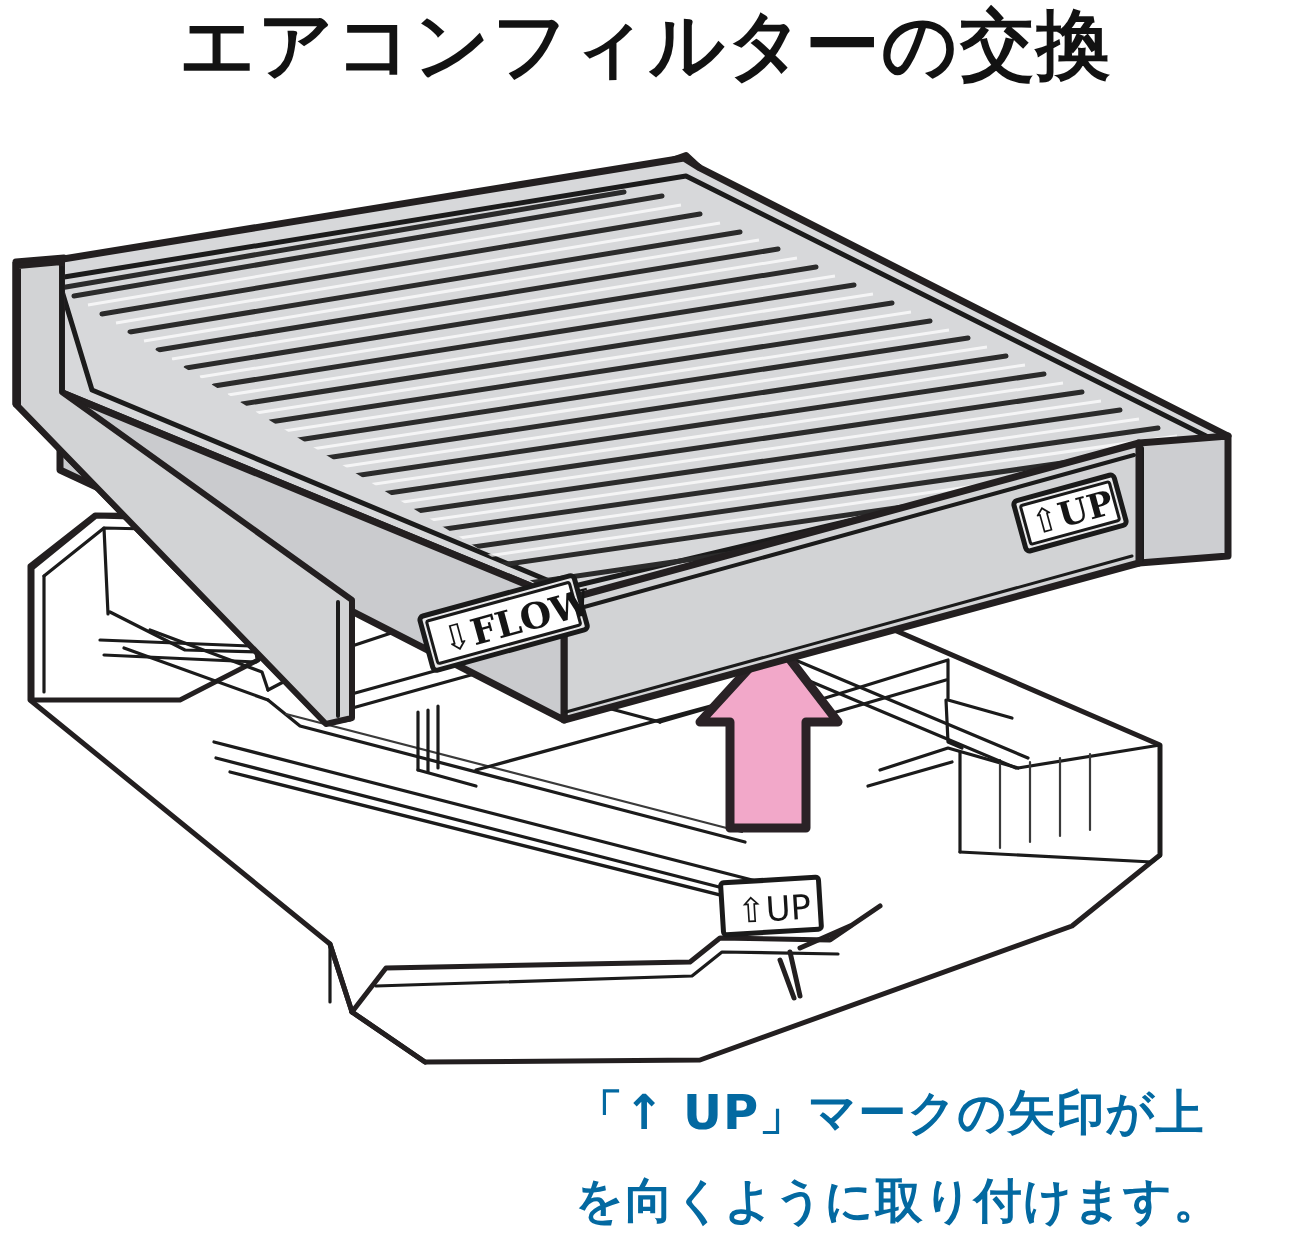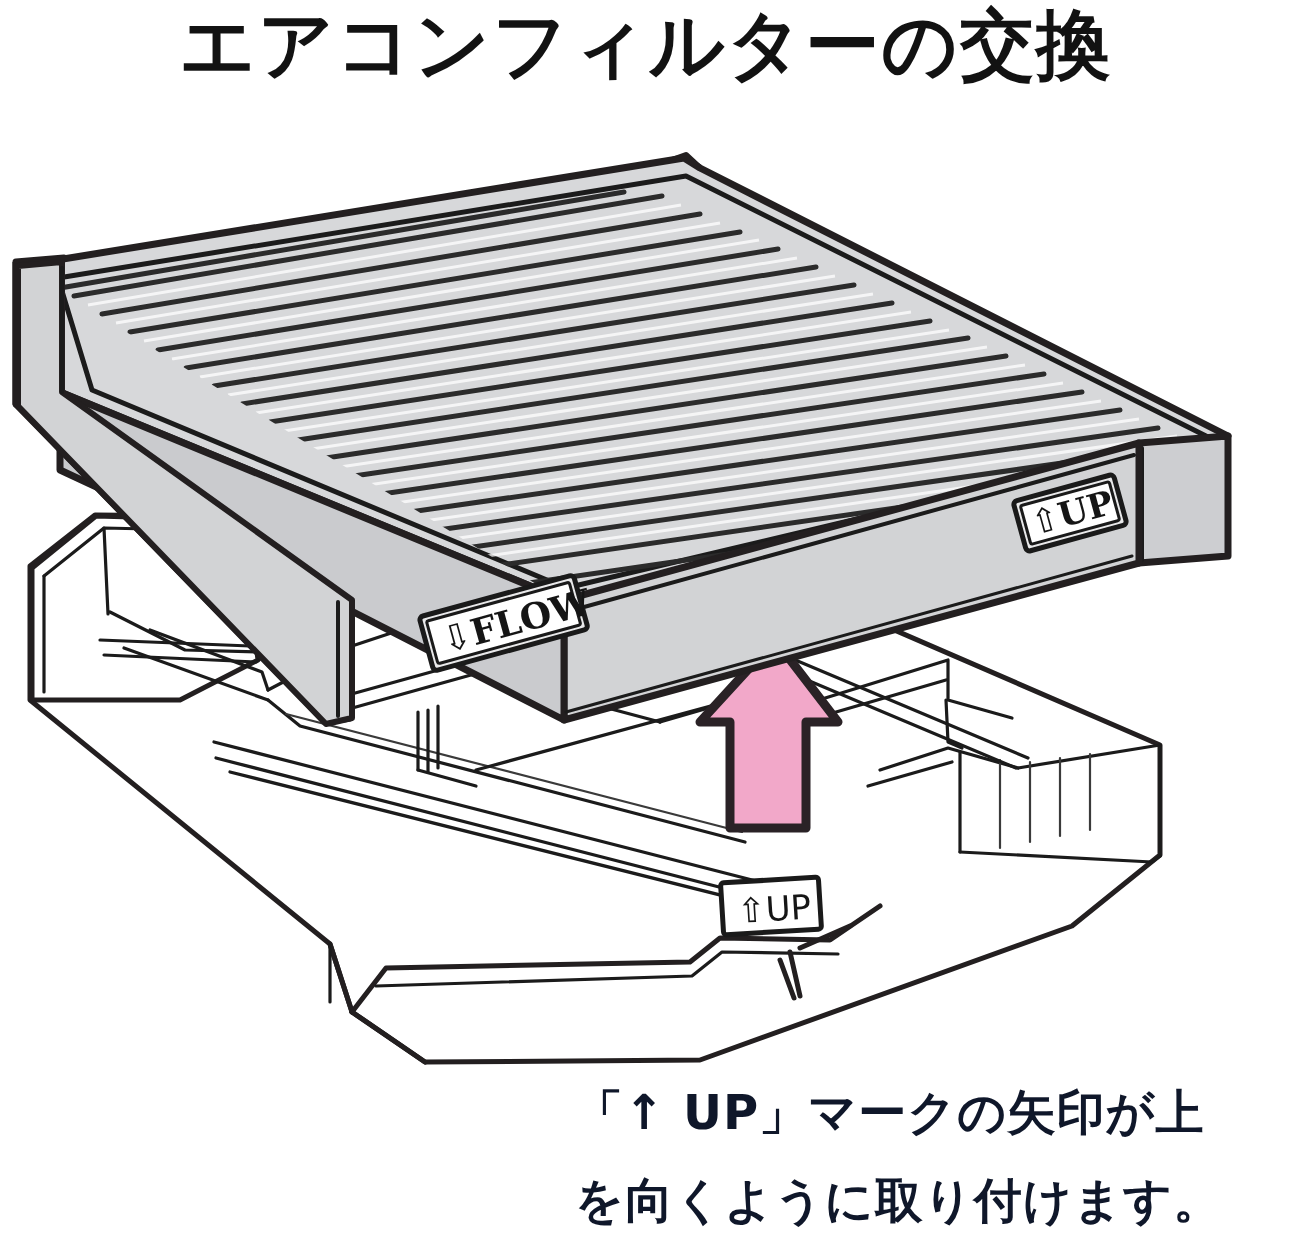--- a/index.html
+++ b/index.html
@@ -50,21 +50,21 @@
     left: 575px;
     top: 1068px;
     width: 718px;
     text-align: left;
   }
   .caption-line {
     font-family: "DejaVu Sans", "Liberation Sans", sans-serif;
     font-weight: 700;
     font-size: 48px;
     line-height: 88px;
-    color: #0f172a;
+    color: #0369a1;
     white-space: nowrap;
     letter-spacing: 1px;
   }
 
   svg.illustration {
     position: absolute;
     left: 0;
     top: 0;
     width: 1293px;
     height: 1240px;

